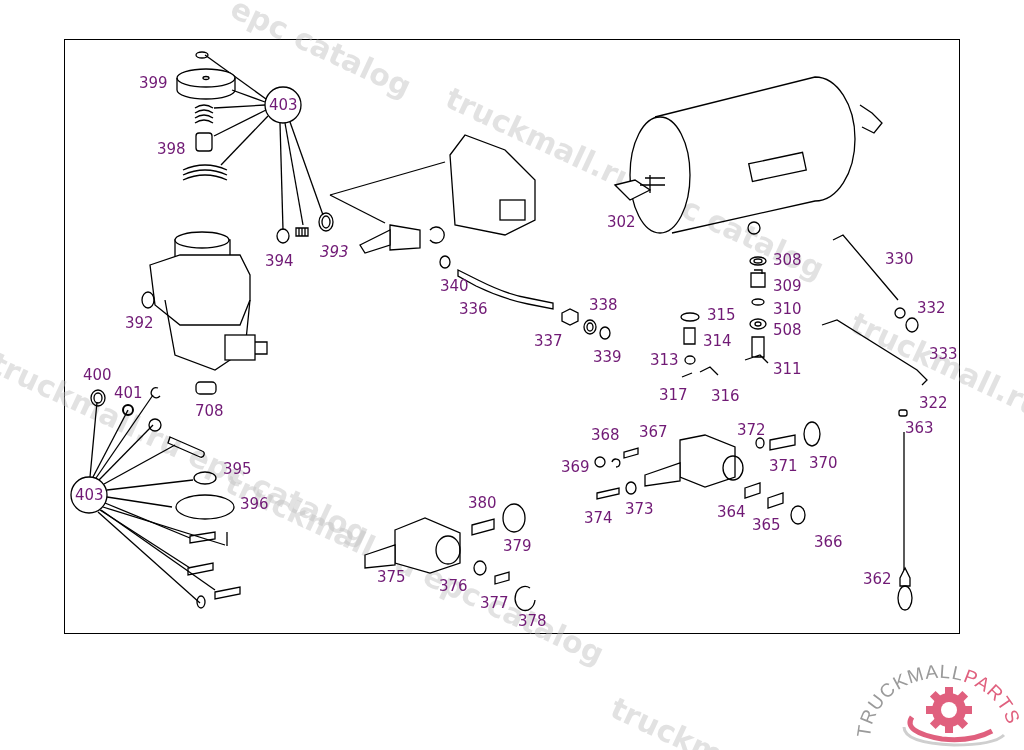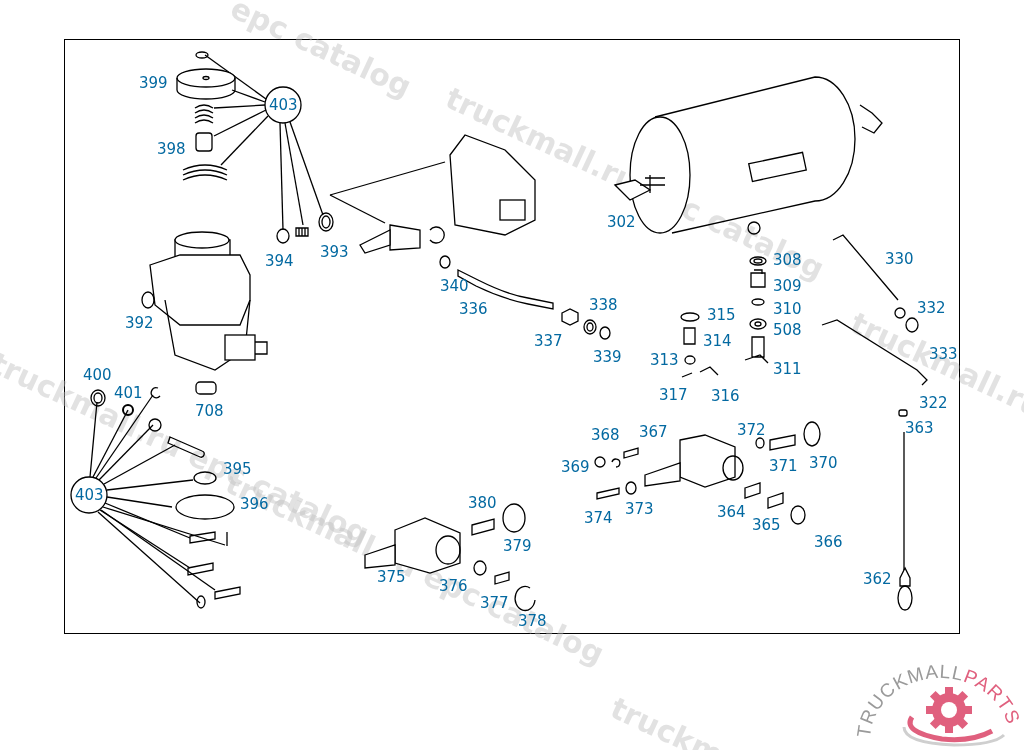--- a/index.html
+++ b/index.html
@@ -1,21 +1,21 @@
 <!DOCTYPE html>
 <html><head>
 <meta charset="utf-8">
 <style>
   html, body { margin:0; padding:0; background:#ffffff; }
   body { width:1024px; height:750px; position:relative; overflow:hidden;
          font-family:"DejaVu Sans", "Liberation Sans", sans-serif; }
   #frame { position:absolute; left:64px; top:39px; width:896px; height:595px;
            border:1.5px solid #000; box-sizing:border-box; background:#fff; }
   svg#drawing { position:absolute; left:0; top:0; width:1024px; height:750px; }
-  .lbl { position:absolute; font-size:15px; color:#0369a1; line-height:1; white-space:nowrap; }
+  .lbl { position:absolute; font-size:15px; color:#701a75; line-height:1; white-space:nowrap; }
   .wm { position:absolute; font-size:30px; font-weight:bold; color:rgba(190,190,190,0.45);
         white-space:nowrap; transform-origin:left top; pointer-events:none; }
   #logo { position:absolute; left:852px; top:655px; width:170px; height:95px; }
 </style>
 </head>
 <body>
 
 <div id="frame"></div>
 
 <div class="wm" style="left:240px;top:-10px;transform:rotate(25deg);">epc catalog</div>
@@ -158,21 +158,21 @@
   <ellipse cx="514" cy="518" rx="11" ry="14"></ellipse>
   <ellipse cx="480" cy="568" rx="6" ry="7"></ellipse>
   <path d="M495 576 l14 -4 v8 l-14 4 z"></path>
   <path d="M530 588 a10 12 0 1 0 5 12"></path>
 </svg>
 
 <div class="lbl" style="left:139px;top:76px;">399</div>
 <div class="lbl" style="left:269px;top:98px;">403</div>
 <div class="lbl" style="left:157px;top:134px;margin-top:8px;">398</div>
 <div class="lbl" style="left:265px;top:254px;">394</div>
-<div class="lbl" style="left:320px;top:245px;">393</div>
+<div class="lbl" style="left:320px;top:245px;font-style:italic;">393</div>
 <div class="lbl" style="left:125px;top:316px;">392</div>
 <div class="lbl" style="left:195px;top:404px;">708</div>
 <div class="lbl" style="left:83px;top:368px;">400</div>
 <div class="lbl" style="left:114px;top:386px;">401</div>
 <div class="lbl" style="left:75px;top:488px;">403</div>
 <div class="lbl" style="left:223px;top:462px;">395</div>
 <div class="lbl" style="left:240px;top:497px;">396</div>
 <div class="lbl" style="left:440px;top:279px;text-align:right;">340</div>
 <div class="lbl" style="left:459px;top:302px;">336</div>
 <div class="lbl" style="left:534px;top:334px;">337</div>

